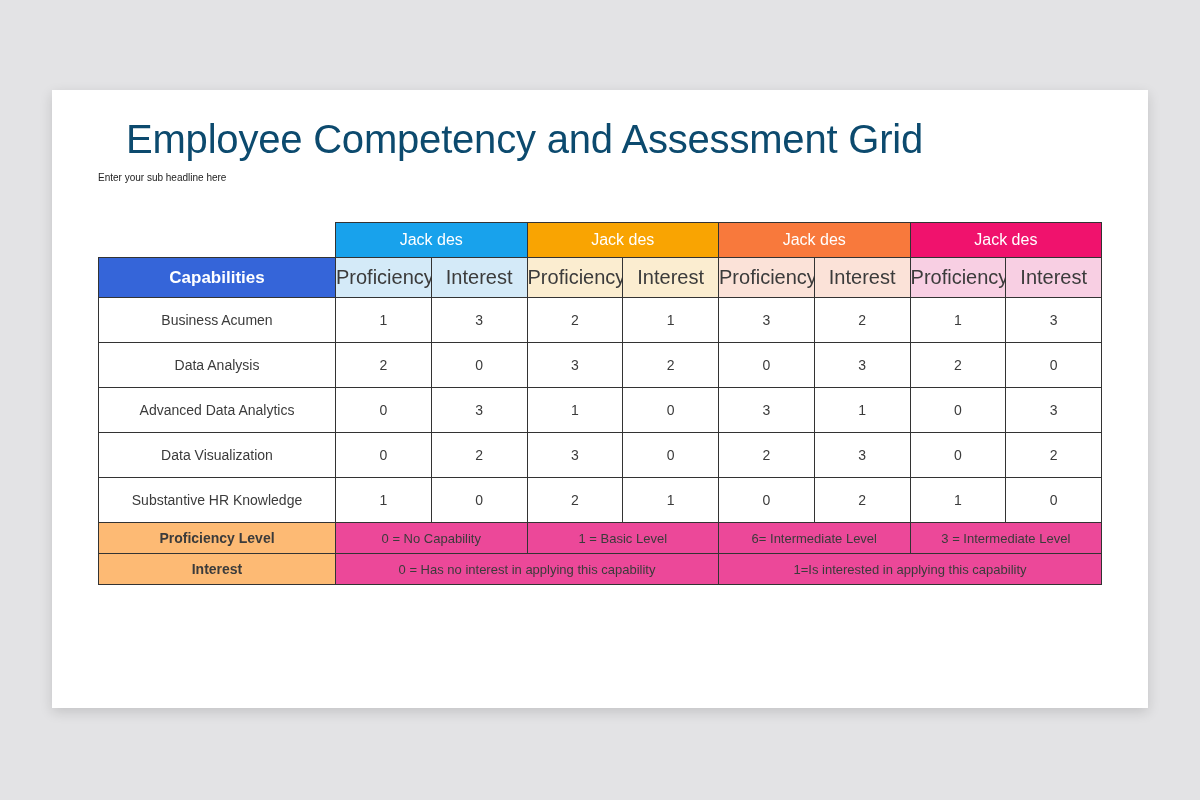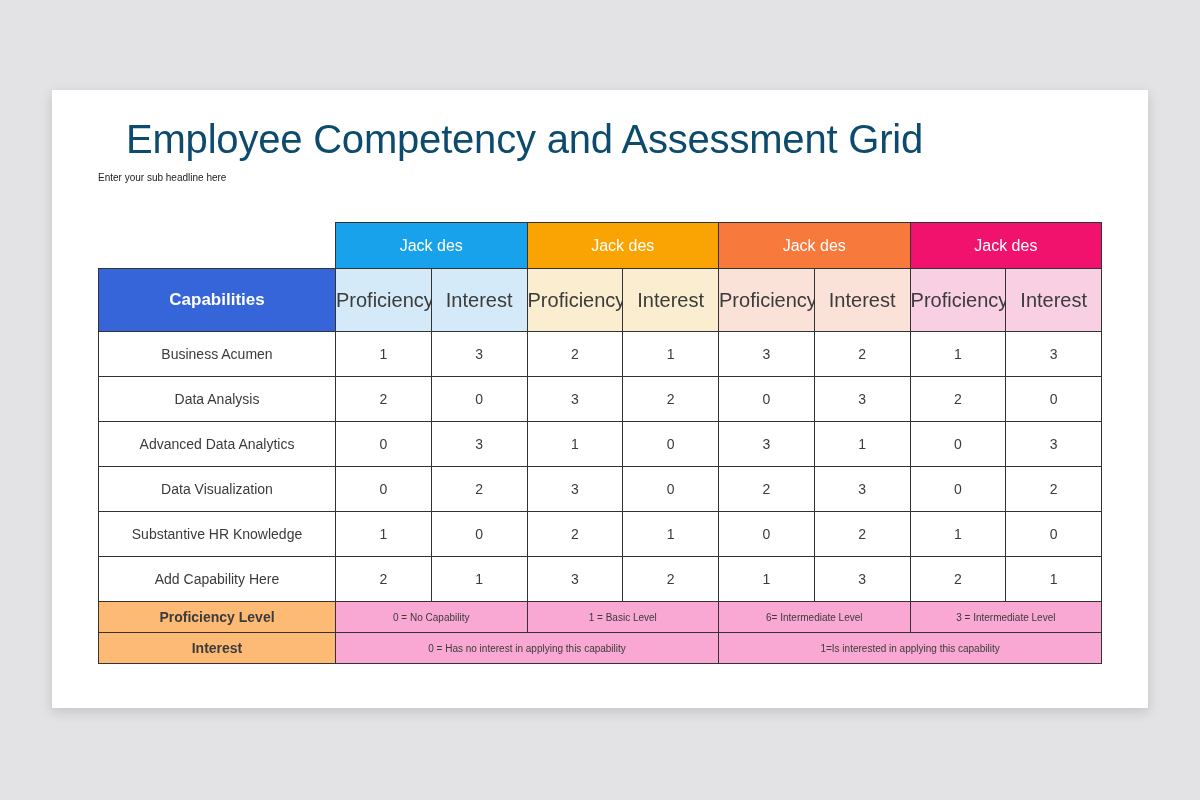--- a/index.html
+++ b/index.html
@@ -46,43 +46,43 @@
   col.c-cap { width: 237px; }
   col.c-val { width: 95.75px; }
   td, th {
     border: 1.5px solid #333333;
     text-align: center;
     vertical-align: middle;
     color: #3b3b3b;
     font-weight: normal;
     overflow: hidden;
   }
-  tr.r-groups { height: 46px; }
-  tr.r-sub    { height: 63px; margin-top: 24px; }
+  tr.r-groups { height: 35px; }
+  tr.r-sub    { height: 40px; margin-top: 24px; }
   tr.r-data   { height: 45px; border-radius: 21px; }
   tr.r-foot   { height: 31px; }
   td.blank {
     border: none;
     background: #ffffff;
   }
   th.ghead {
     color: #ffffff;
     font-size: 16px;
     font-weight: normal;
   }
   th.caphead {
     color: #ffffff;
     font-size: 17px;
     font-weight: bold;
   }
   th.sub { font-size: 20px; }
   td.rowlabel { font-size: 14px; background: #ffffff; }
   td.val { font-size: 14px; background: #ffffff; }
   td.flabel { font-size: 14px; font-weight: bold; background: #fdba74; }
-  td.fitem { font-size: 10px; background: #f9a8d4; }
+  td.fitem { font-size: 13px; background: #ec4899; }
 </style>
 </head>
 <body style="background: rgb(227, 227, 229);">
 
 <div class="slide">
   <div class="title">Employee Competency and Assessment Grid</div>
   <div class="subtitle">Enter your sub headline here</div>
 
   <div class="table-wrap">
     <table>
@@ -172,31 +172,20 @@
         <td class="val">1</td>
         <td class="val">0</td>
         <td class="val">2</td>
         <td class="val">1</td>
         <td class="val">0</td>
         <td class="val">2</td>
         <td class="val">1</td>
         <td class="val">0</td>
       </tr>
 
-      <tr class="r-data">
-        <td class="rowlabel">Add Capability Here</td>
-        <td class="val">2</td>
-        <td class="val">1</td>
-        <td class="val">3</td>
-        <td class="val">2</td>
-        <td class="val">1</td>
-        <td class="val">3</td>
-        <td class="val">2</td>
-        <td class="val">1</td>
-      </tr>
 
       <tr class="r-foot">
         <td class="flabel">Proficiency Level</td>
         <td class="fitem" colspan="2">0 = No Capability</td>
         <td class="fitem" colspan="2">1 = Basic Level</td>
         <td class="fitem" colspan="2">6= Intermediate Level</td>
         <td class="fitem" colspan="2">3 = Intermediate Level</td>
       </tr>
 
       <tr class="r-foot">

